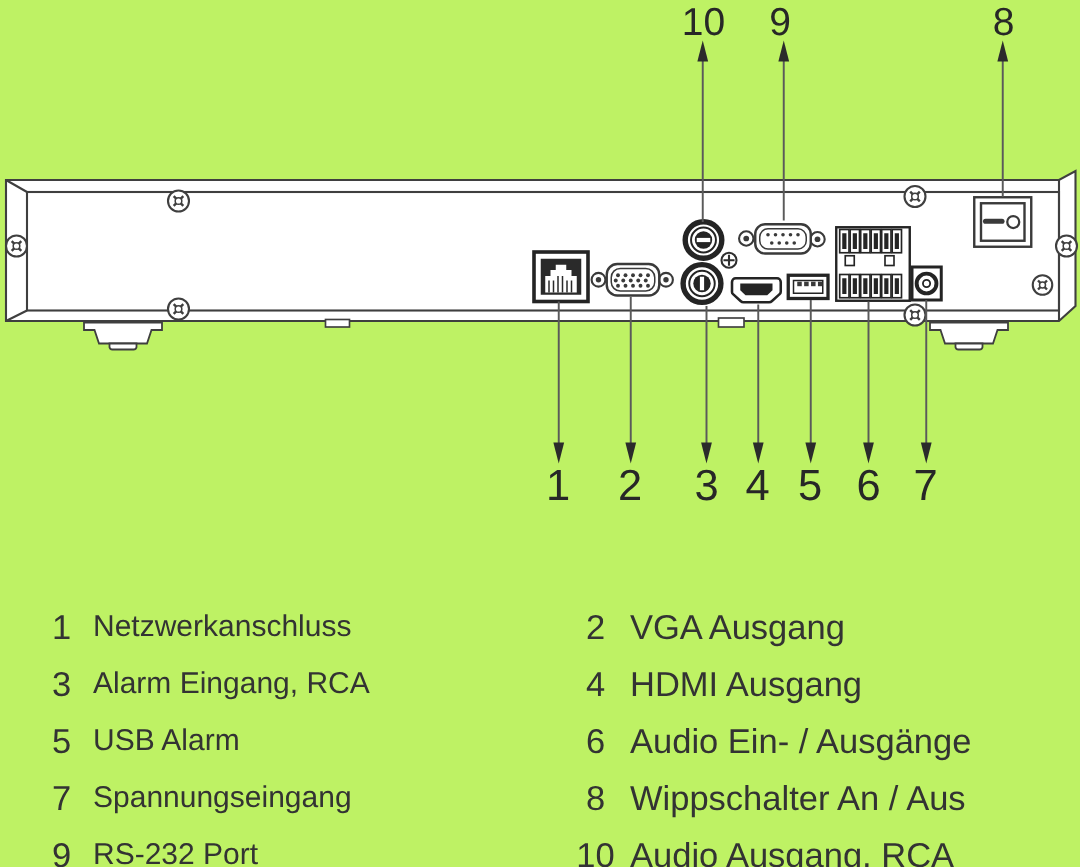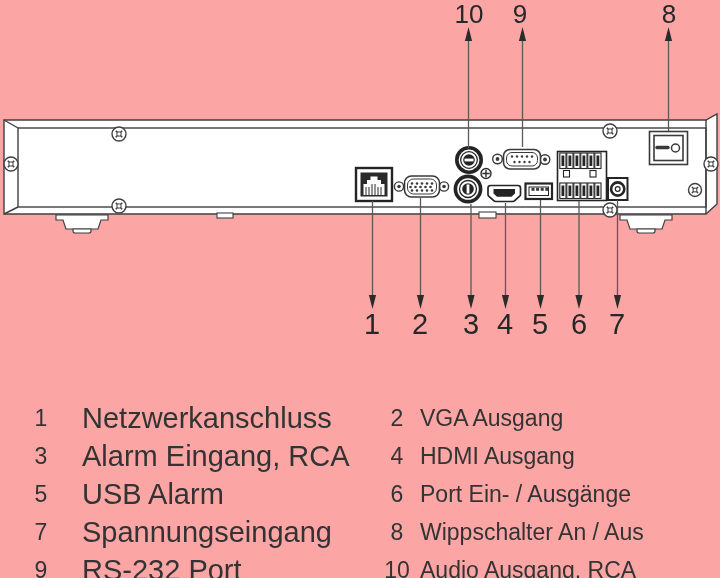--- a/index.html
+++ b/index.html
@@ -1,30 +1,30 @@
 <!DOCTYPE html>
 <html><head>
 <meta charset="utf-8">
 <style>
   html,body{margin:0;padding:0;background:#fff;}
-  .screen{position:relative;width:720px;height:578px;background:#fca5a5;overflow:hidden;
+  .screen{position:relative;width:720px;height:578px;background:#bef264;overflow:hidden;
           font-family:"Liberation Sans", sans-serif;color:#2e2e2e;}
   svg{position:absolute;left:0;top:0;}
   .callout-num{position:absolute;transform:translateX(-50%);color:#272727;
                font-family:"Liberation Sans", sans-serif;line-height:1;}
   .callout-num.top{font-size:26px;top:1px;}
   .callout-num.bot{font-size:29px;top:310px;}
   .legend{position:absolute;left:0;top:399px;width:720px;}
   .legend-row{position:absolute;left:0;width:720px;height:38px;display:flex;align-items:center;}
   .lcol,.rcol{display:flex;align-items:center;}
   .lcol{position:absolute;left:28px;}
   .rcol{position:absolute;left:380px;}
   .lnum{display:inline-block;width:26px;text-align:center;font-size:23px;color:#333;}
   .rnum{display:inline-block;width:34px;text-align:center;font-size:23px;color:#333;}
-  .llabel{margin-left:28px;font-size:29px;color:#333;white-space:nowrap;}
+  .llabel{margin-left:8px;font-size:20px;color:#333;white-space:nowrap;}
   .rlabel{margin-left:6px;font-size:23px;color:#333;white-space:nowrap;}
 </style>
 </head>
 <body>
 
 <div class="screen">
 
   <svg width="720" height="395" viewBox="0 0 720 395">
 
     <g fill="#ffffff" stroke="#3f3f3f" stroke-width="1.4">
@@ -274,21 +274,21 @@
           <span class="rlabel">HDMI Ausgang</span>
         </span>
     </div>
     <div class="legend-row" style="top:76px;">
       <span class="lcol">
           <span class="lnum">5</span>
           <span class="llabel">USB Alarm</span>
         </span>
       <span class="rcol">
           <span class="rnum">6</span>
-          <span class="rlabel">Port Ein- / Ausgänge</span>
+          <span class="rlabel">Audio Ein- / Ausgänge</span>
         </span>
     </div>
     <div class="legend-row" style="top:114px;">
       <span class="lcol">
           <span class="lnum">7</span>
           <span class="llabel">Spannungseingang</span>
         </span>
       <span class="rcol">
           <span class="rnum">8</span>
           <span class="rlabel">Wippschalter An / Aus</span>

